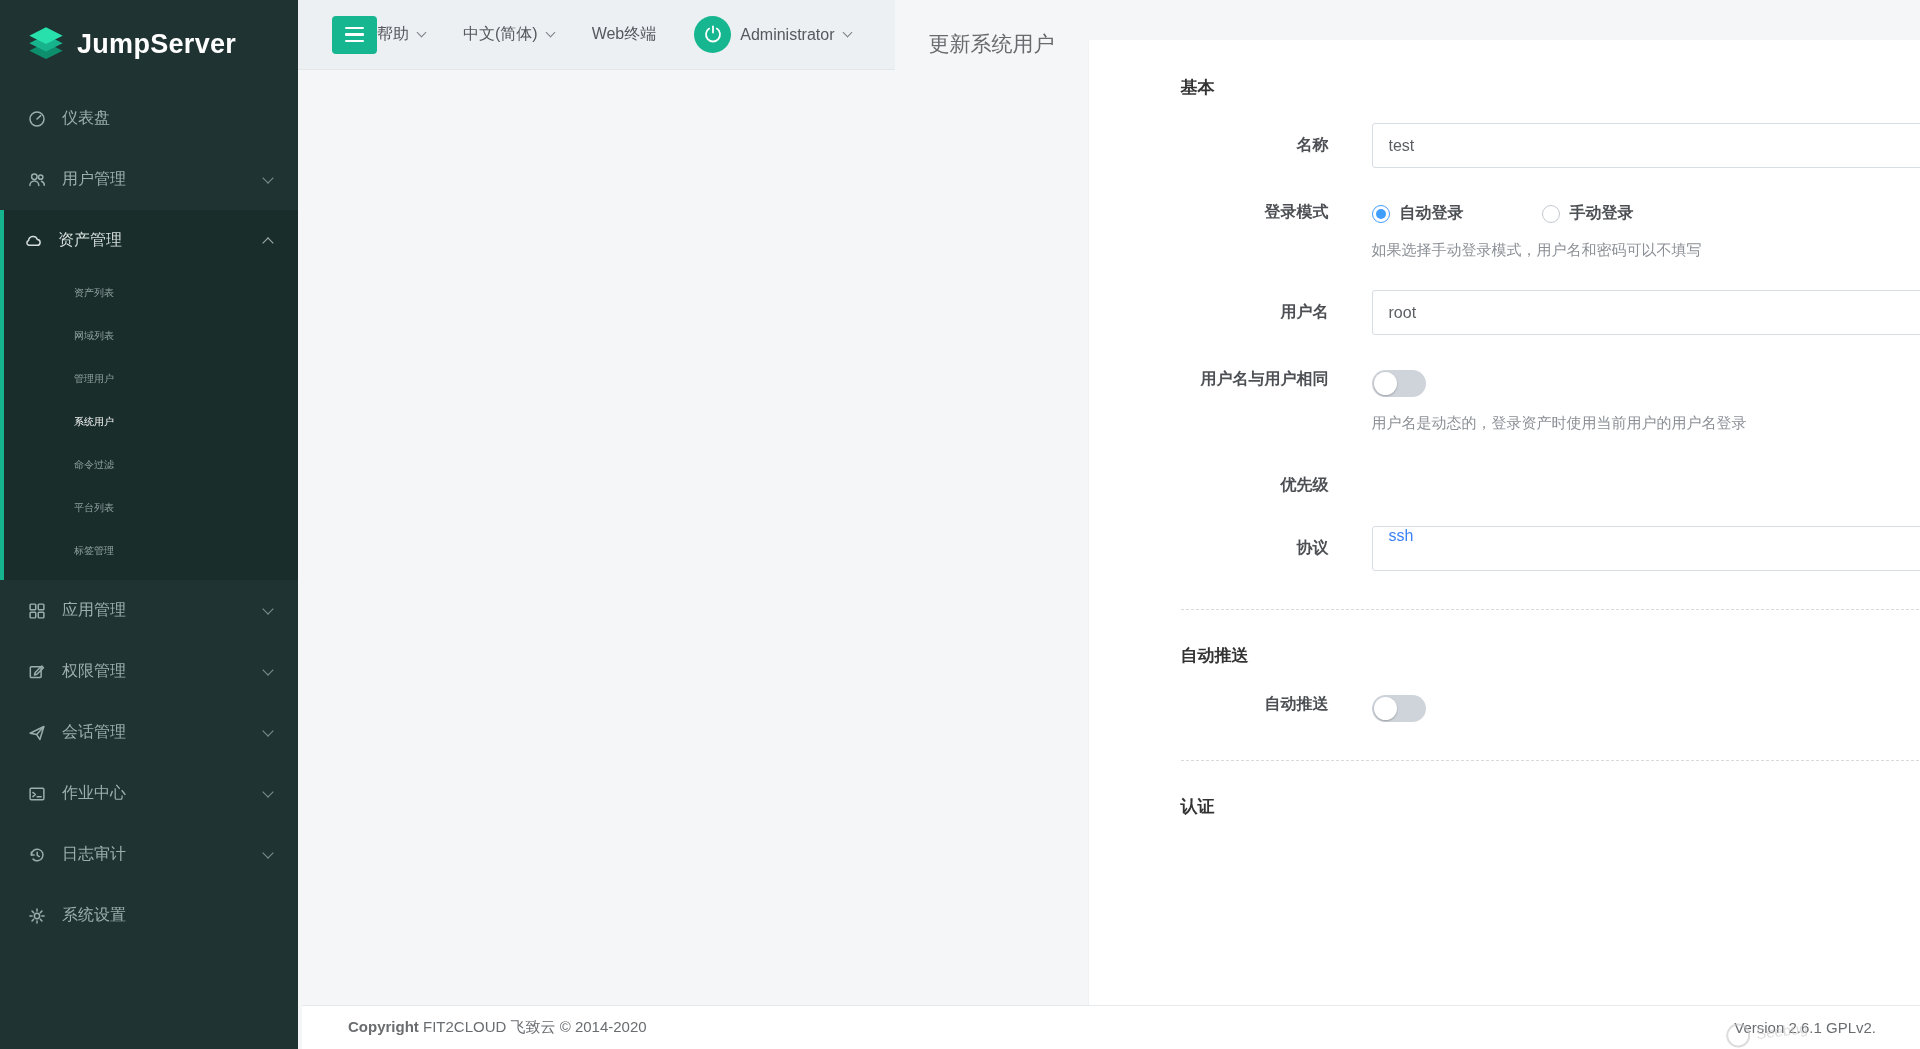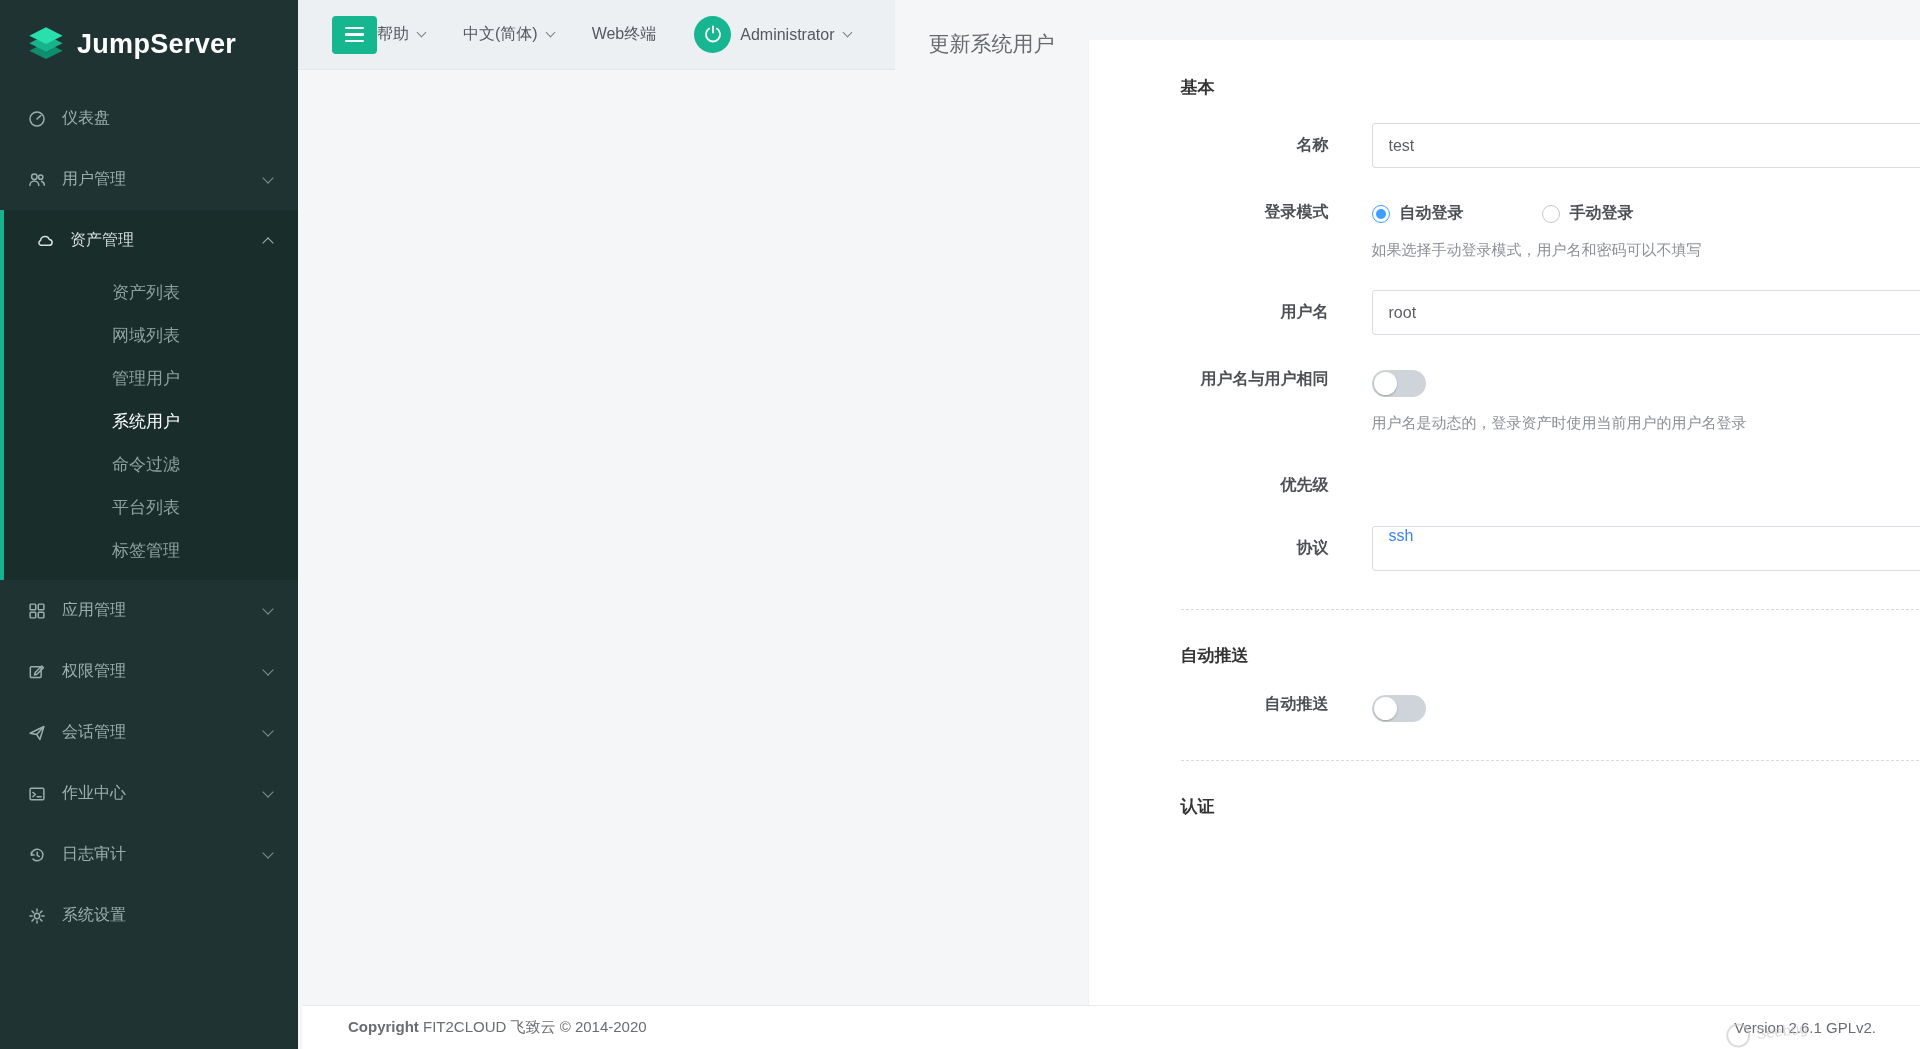--- a/index.html
+++ b/index.html
@@ -11,23 +11,23 @@
   .sidebar { width:298px; flex-shrink:0; background:#1f3432; color:#9cafac; display:flex; flex-direction:column; }
   .logo { height:88px; display:flex; align-items:center; padding-left:26px; gap:11px; flex-shrink:0; }
   .logo-text { color:#ffffff; font-size:27px; font-weight:bold; letter-spacing:.3px; }
   .nav { flex:1; }
   .nav-item { height:61px; display:flex; align-items:center; padding:0 26px 0 28px; font-size:16px; cursor:pointer; }
   .nicon { width:20px; display:flex; margin-right:14px; flex-shrink:0; }
   .nicon svg { width:18px; height:18px; }
   .chev { margin-left:auto; width:8px; height:8px; border-right:1.6px solid currentColor; border-bottom:1.6px solid currentColor; transform:rotate(45deg); opacity:.75; margin-top:-4px; }
   .chev.up { transform:rotate(-135deg); margin-top:4px; }
   .nav-group.active { background:#192d2b; border-left:4px solid #15b38e; }
-  .nav-group.active > .nav-item { padding-left:32px; color:#d5dedc; }
+  .nav-group.active > .nav-item { padding-left:20px; color:#d5dedc; }
   .submenu { padding-bottom:8px; }
-  .sub-item { height:43px; display:flex; align-items:center; padding-left:108px; font-size:17px; color:#8fa19f; cursor:pointer; }
+  .sub-item { height:43px; display:flex; align-items:center; padding-left:70px; font-size:10px; color:#8fa19f; cursor:pointer; }
   .sub-item.active { color:#ffffff; }
 
   
   .main { flex:1; min-width:0; position:relative; display:flex; flex-direction:row; background:#f5f6f8; }
   .topbar { height:70px; background:#edf0f3; border-bottom:1px solid #e4e7ea; display:flex; align-items:center; padding:0 44px 0 34px; flex-shrink:0; }
   .hamburger { width:45px; height:38px; background:#16b690; border:none; border-radius:4px; display:flex; flex-direction:column; justify-content:center; align-items:center; gap:4px; cursor:pointer; }
   .hamburger span { width:19px; height:2.5px; background:#fff; border-radius:1px; display:block; }
   .top-right { margin-left:auto; display:flex; align-items:center; gap:38px; font-size:16px; color:#55595e; }
   .top-item { display:flex; align-items:center; gap:9px; cursor:pointer; }
   .tchev { width:7px; height:7px; border-right:1.4px solid #7b8085; border-bottom:1.4px solid #7b8085; transform:rotate(45deg); margin-top:-4px; }

